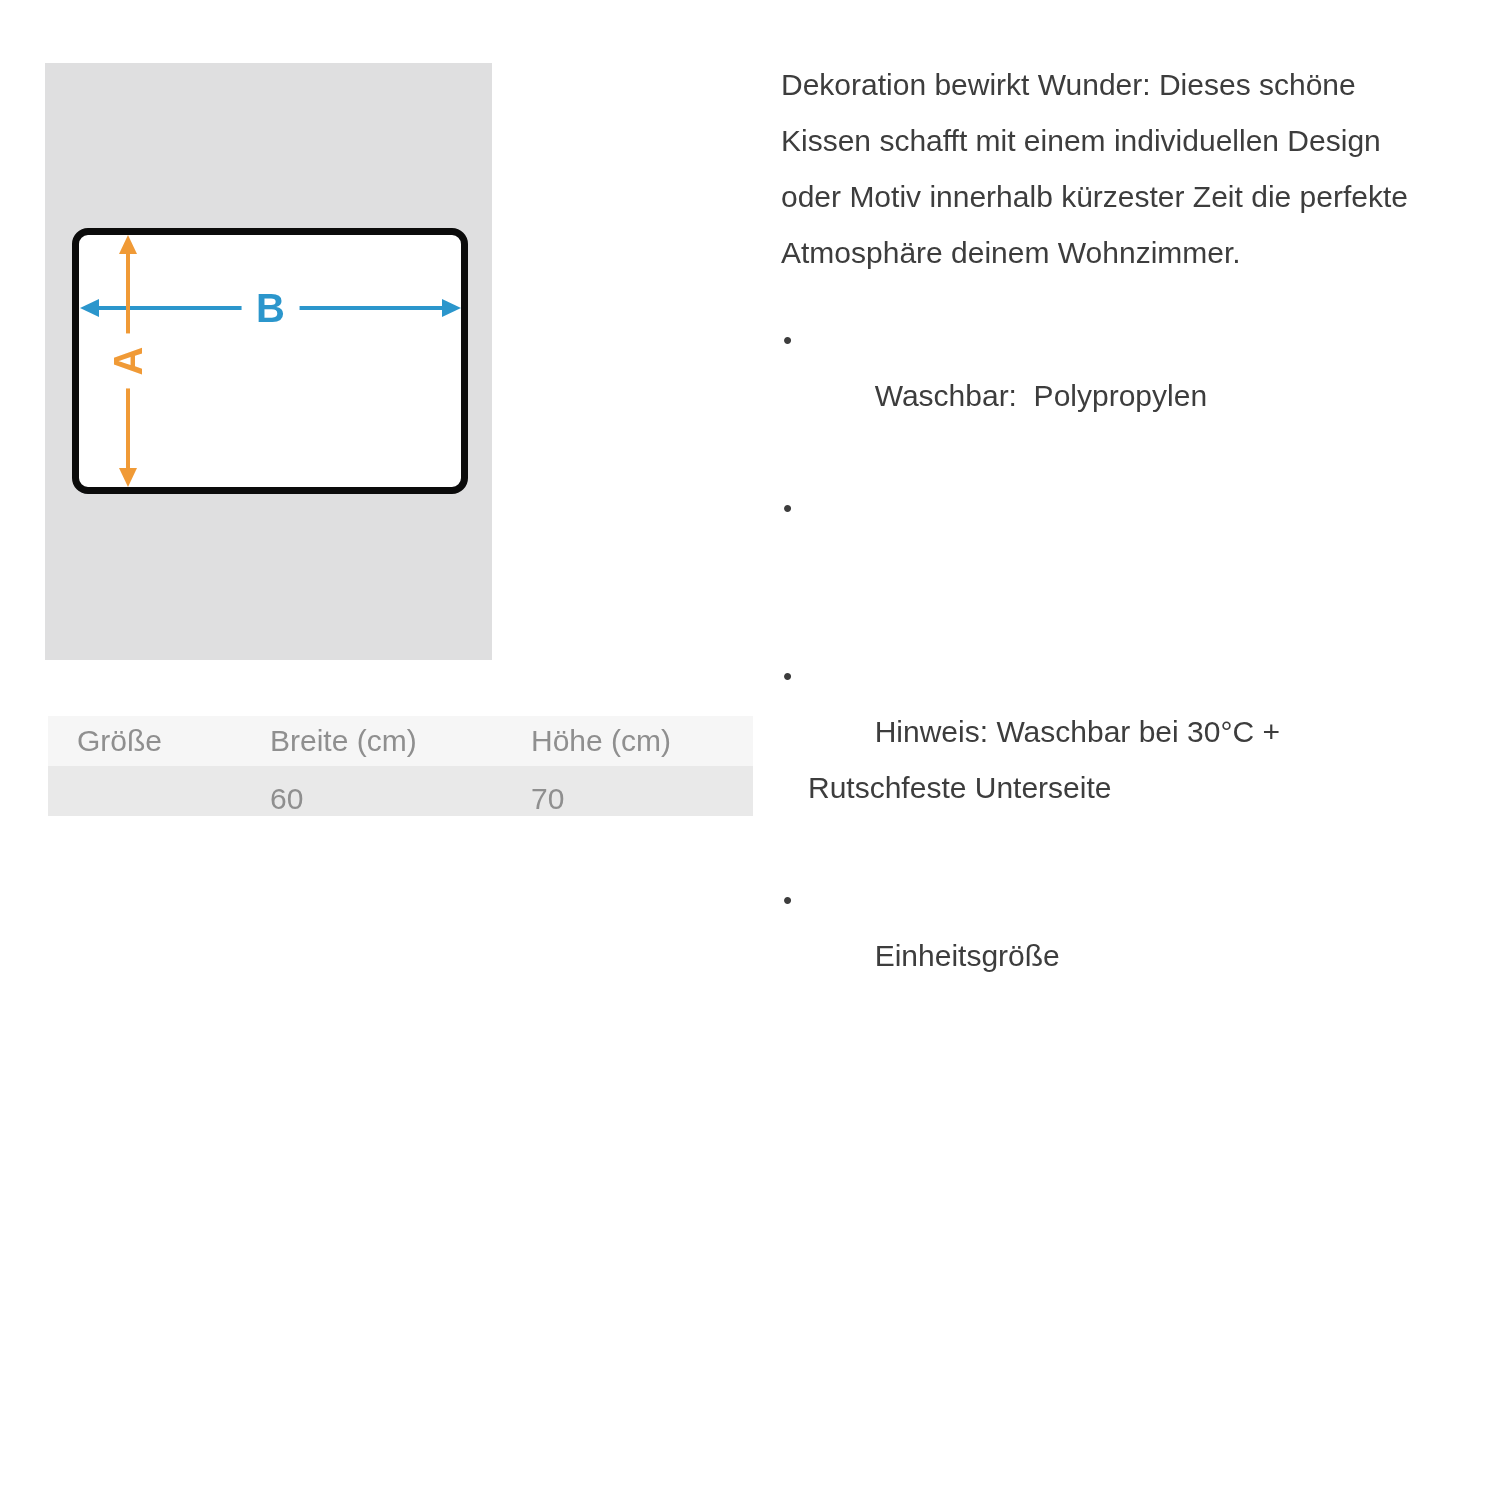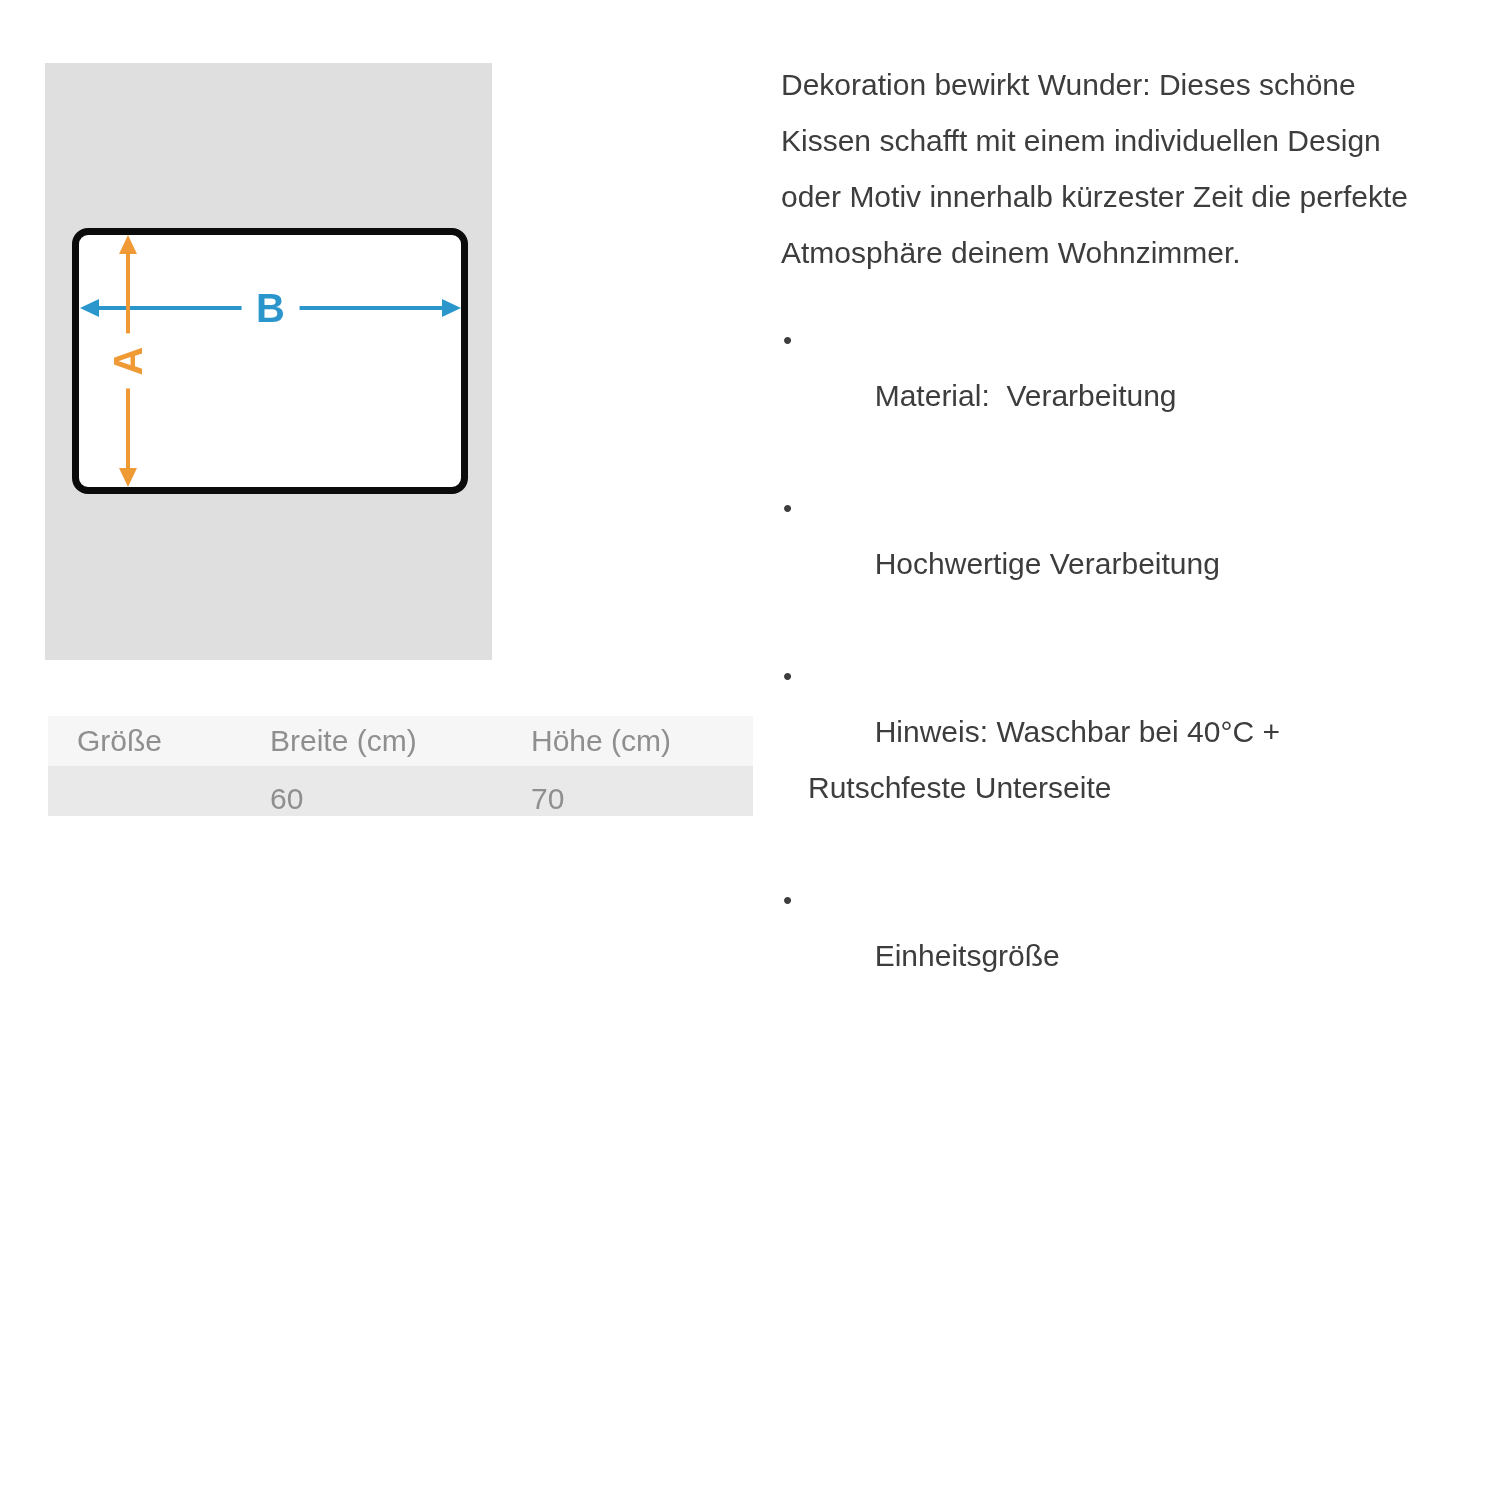--- a/index.html
+++ b/index.html
@@ -80,27 +80,27 @@
       <div class="head-b"></div>
       <span class="label">A</span>
     </div>
   </div>
 
   <div class="description">
     <p>Dekoration bewirkt Wunder: Dieses schöne Kissen schafft mit einem individuellen Design oder Motiv innerhalb kürzester Zeit die perfekte Atmosphäre deinem Wohnzimmer.</p>
 
     <ul class="bullets">
       <li>
-        <span class="dot">•</span><span>Material:  Verarbeitung</span>
+        <span class="dot">•</span><span>Waschbar:  Polypropylen</span>
       </li>
       <li>
-        <span class="dot">•</span><span>Hochwertige Verarbeitung</span>
+        <span class="dot">•</span>
       </li>
       <li>
-        <span class="dot">•</span><span>Hinweis: Waschbar bei 40°C +  Rutschfeste Un­terseite</span>
+        <span class="dot">•</span><span>Hinweis: Waschbar bei 30°C +  Rutschfeste Un­terseite</span>
       </li>
       <li>
         <span class="dot">•</span><span>Einheitsgröße</span>
       </li>
     </ul>
   </div>
 
   <div class="size-table">
     <div class="thead">
       <div class="c1">Größe</div>

